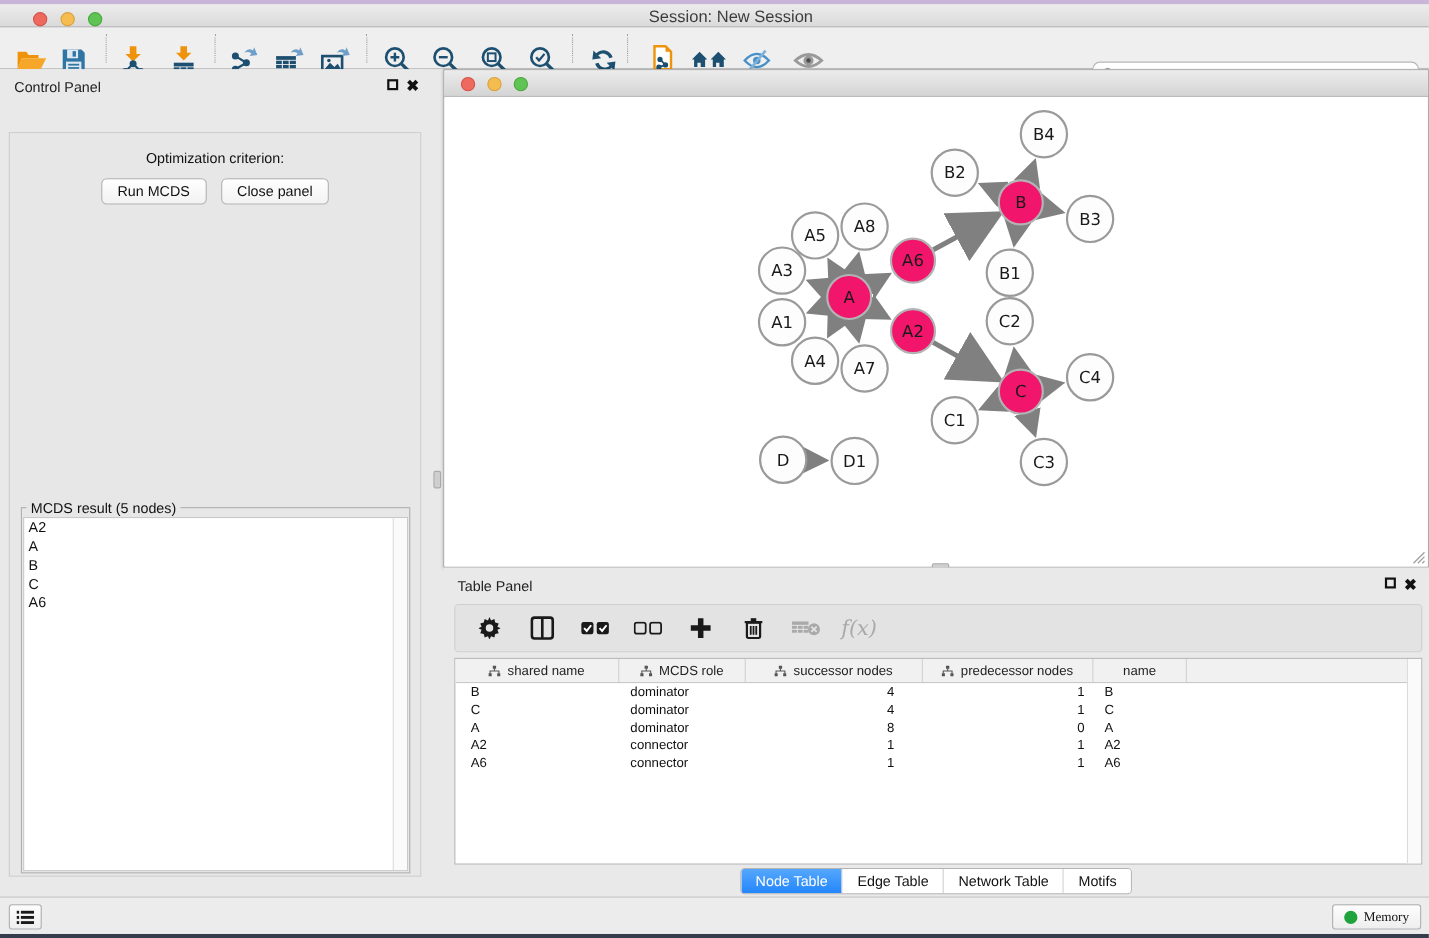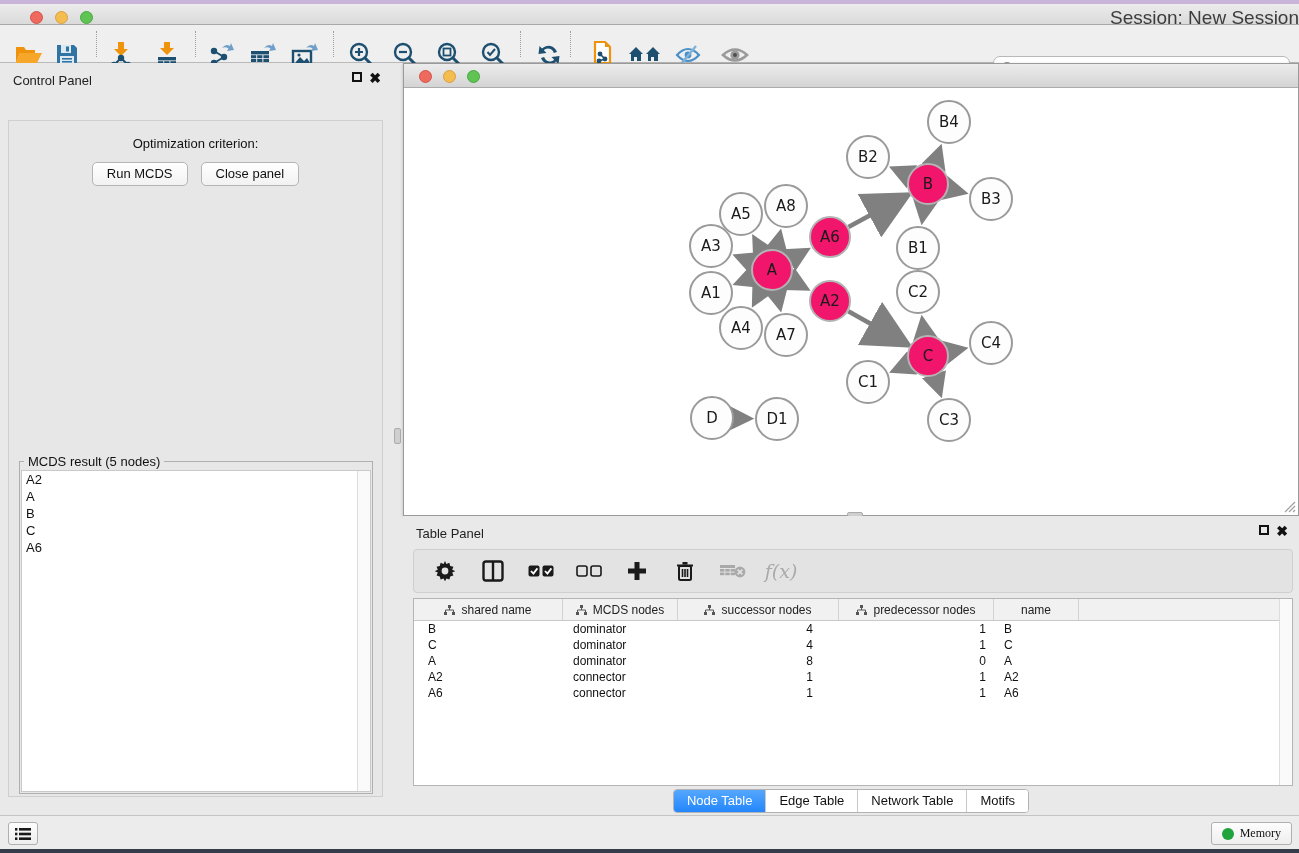--- a/index.html
+++ b/index.html
@@ -6,22 +6,22 @@
   html,body { width:1299px; height:853px; }
   body { font-family:"Liberation Sans", sans-serif; background:#e9e9e9; position:relative; overflow:hidden; }
 
   
   .desktop-top { position:absolute; left:0; top:0; width:1299px; height:4px; background:#c9b5da; }
   .desktop-bottom { position:absolute; left:0; top:849px; width:1299px; height:4px; background:#343d49; }
 
   
   .titlebar { position:absolute; left:0; top:4px; width:1299px; height:21px;
     background:linear-gradient(#ececec,#dadada); border-bottom:1px solid #a8a8a8; }
-  .titlebar .title { position:absolute; left:0; right:0; top:3px; text-align:right;
-    font-size:19px; color:#3c3c3c;margin-left:30px; }
+  .titlebar .title { position:absolute; left:0; right:0; top:3px; text-align:center;
+    font-size:15px; color:#3c3c3c;margin-left:30px; }
   .lights { position:absolute; top:7px; display:flex; gap:12px; }
   .lights.main { left:30px; }
   .light { width:13px; height:13px; border-radius:50%; }
   .light.red { background:#ee6a5f; border:1px solid #d4524a; }
   .light.yellow { background:#f5bd4f; border:1px solid #d9a03e; }
   .light.green { background:#5fc454; border:1px solid #48a83e; }
 
   
   .toolbar { position:absolute; left:0; top:25px; width:1299px; height:38px;
     background:#efefef; border-bottom:1px solid #b9b9b9; }
@@ -542,21 +542,21 @@
             </svg>
             <span>shared name</span>
           </div>
           <div class="tt-th" style="width: 115px;">
             <svg width="11" height="10" viewBox="0 0 11 10">
               <rect x="4" y="0" width="3" height="3" fill="#555"></rect>
               <rect x="0" y="7" width="3" height="3" fill="#555"></rect>
               <rect x="8" y="7" width="3" height="3" fill="#555"></rect>
               <path d="M5.5 3 v2 M1.5 7 V5 h8 v2" stroke="#555" fill="none" stroke-width="1"></path>
             </svg>
-            <span>MCDS nodes</span>
+            <span>MCDS role</span>
           </div>
           <div class="tt-th" style="width: 161px;">
             <svg width="11" height="10" viewBox="0 0 11 10">
               <rect x="4" y="0" width="3" height="3" fill="#555"></rect>
               <rect x="0" y="7" width="3" height="3" fill="#555"></rect>
               <rect x="8" y="7" width="3" height="3" fill="#555"></rect>
               <path d="M5.5 3 v2 M1.5 7 V5 h8 v2" stroke="#555" fill="none" stroke-width="1"></path>
             </svg>
             <span>successor nodes</span>
           </div>

